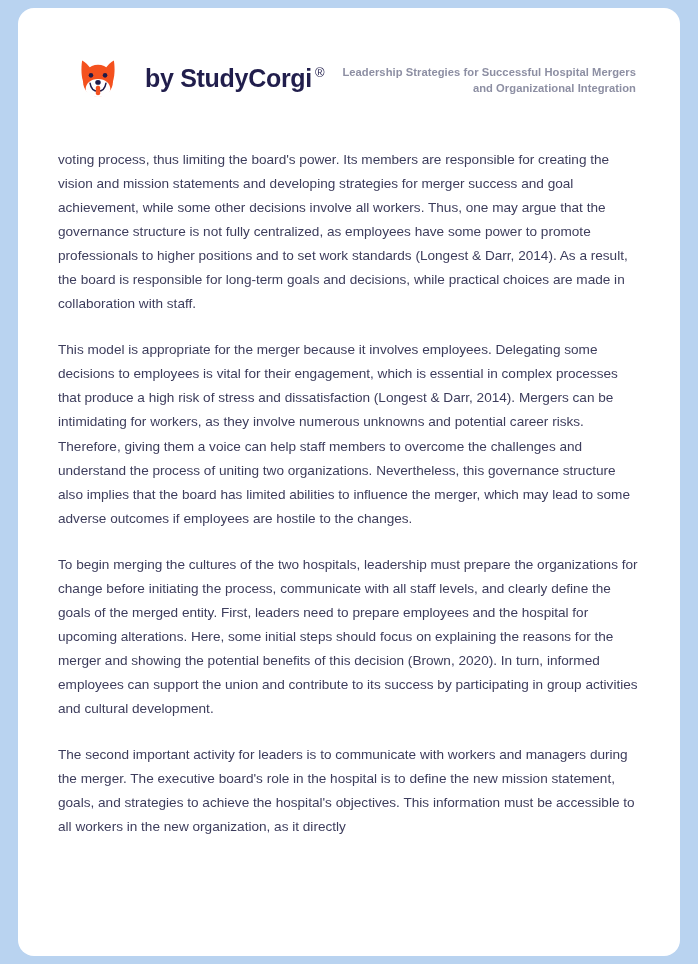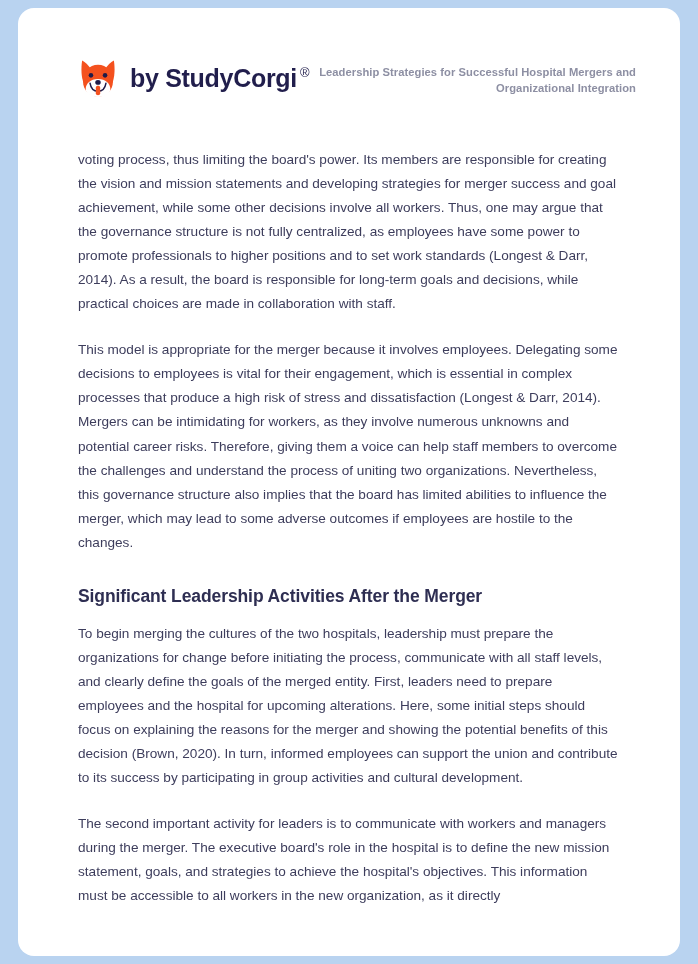--- a/index.html
+++ b/index.html
@@ -31,21 +31,21 @@
     height: 140px;
     padding: 0 24px;
     display: flex;
     align-items: center;
     justify-content: space-between;
     box-sizing: border-box;
   }
   .brand {
     display: flex;
     align-items: center;
-    gap: 10px;
+    gap: 25px;
     padding-left: 34px;
   }
   .brand-mark {
     width: 44px;
     height: 44px;
     flex: 0 0 44px;
     display: block;
   }
   .brand-text {
     font-size: 25px;
@@ -82,21 +82,21 @@
     font-size: 11.2px;
     font-weight: normal;
     color: #9a9cb0;
     line-height: 1.45;
     margin: 0;
     word-break: break-word;
   }
 
   
   .doc-body {
-    padding: 0 60px;
+    padding: 0 40px;
   }
   .doc-body p {
     font-size: 13.6px;
     line-height: 1.77;
     color: #3d3d5c;
     margin: 0 0 22px 0;
     text-align: left;
   }
   .doc-body h2 {
     font-size: 17.5px;
@@ -147,18 +147,17 @@
 
     <div class="doc-meta">
       <p class="doc-title">Leadership Strategies for Successful Hospital Mergers and Organizational Integration</p>
     </div>
 
   </div>
 
   <div class="doc-body">
     <p>voting process, thus limiting the board's power. Its members are responsible for creating the vision and mission statements and developing strategies for merger success and goal achievement, while some other decisions involve all workers. Thus, one may argue that the governance structure is not fully centralized, as employees have some power to promote professionals to higher positions and to set work standards (Longest &amp; Darr, 2014). As a result, the board is responsible for long-term goals and decisions, while practical choices are made in collaboration with staff.</p>
     <p>This model is appropriate for the merger because it involves employees. Delegating some decisions to employees is vital for their engagement, which is essential in complex processes that produce a high risk of stress and dissatisfaction (Longest &amp; Darr, 2014). Mergers can be intimidating for workers, as they involve numerous unknowns and potential career risks. Therefore, giving them a voice can help staff members to overcome the challenges and understand the process of uniting two organizations. Nevertheless, this governance structure also implies that the board has limited abilities to influence the merger, which may lead to some adverse outcomes if employees are hostile to the changes.</p>
-    <h2>Significant Leadership Activities After the Merger</h2>
     <p>To begin merging the cultures of the two hospitals, leadership must prepare the organizations for change before initiating the process, communicate with all staff levels, and clearly define the goals of the merged entity. First, leaders need to prepare employees and the hospital for upcoming alterations. Here, some initial steps should focus on explaining the reasons for the merger and showing the potential benefits of this decision (Brown, 2020). In turn, informed employees can support the union and contribute to its success by participating in group activities and cultural development.</p>
     <p class="last">The second important activity for leaders is to communicate with workers and managers during the merger. The executive board's role in the hospital is to define the new mission statement, goals, and strategies to achieve the hospital's objectives. This information must be accessible to all workers in the new organization, as it directly</p>
   </div>
 
 </div>
 
 </body></html>

